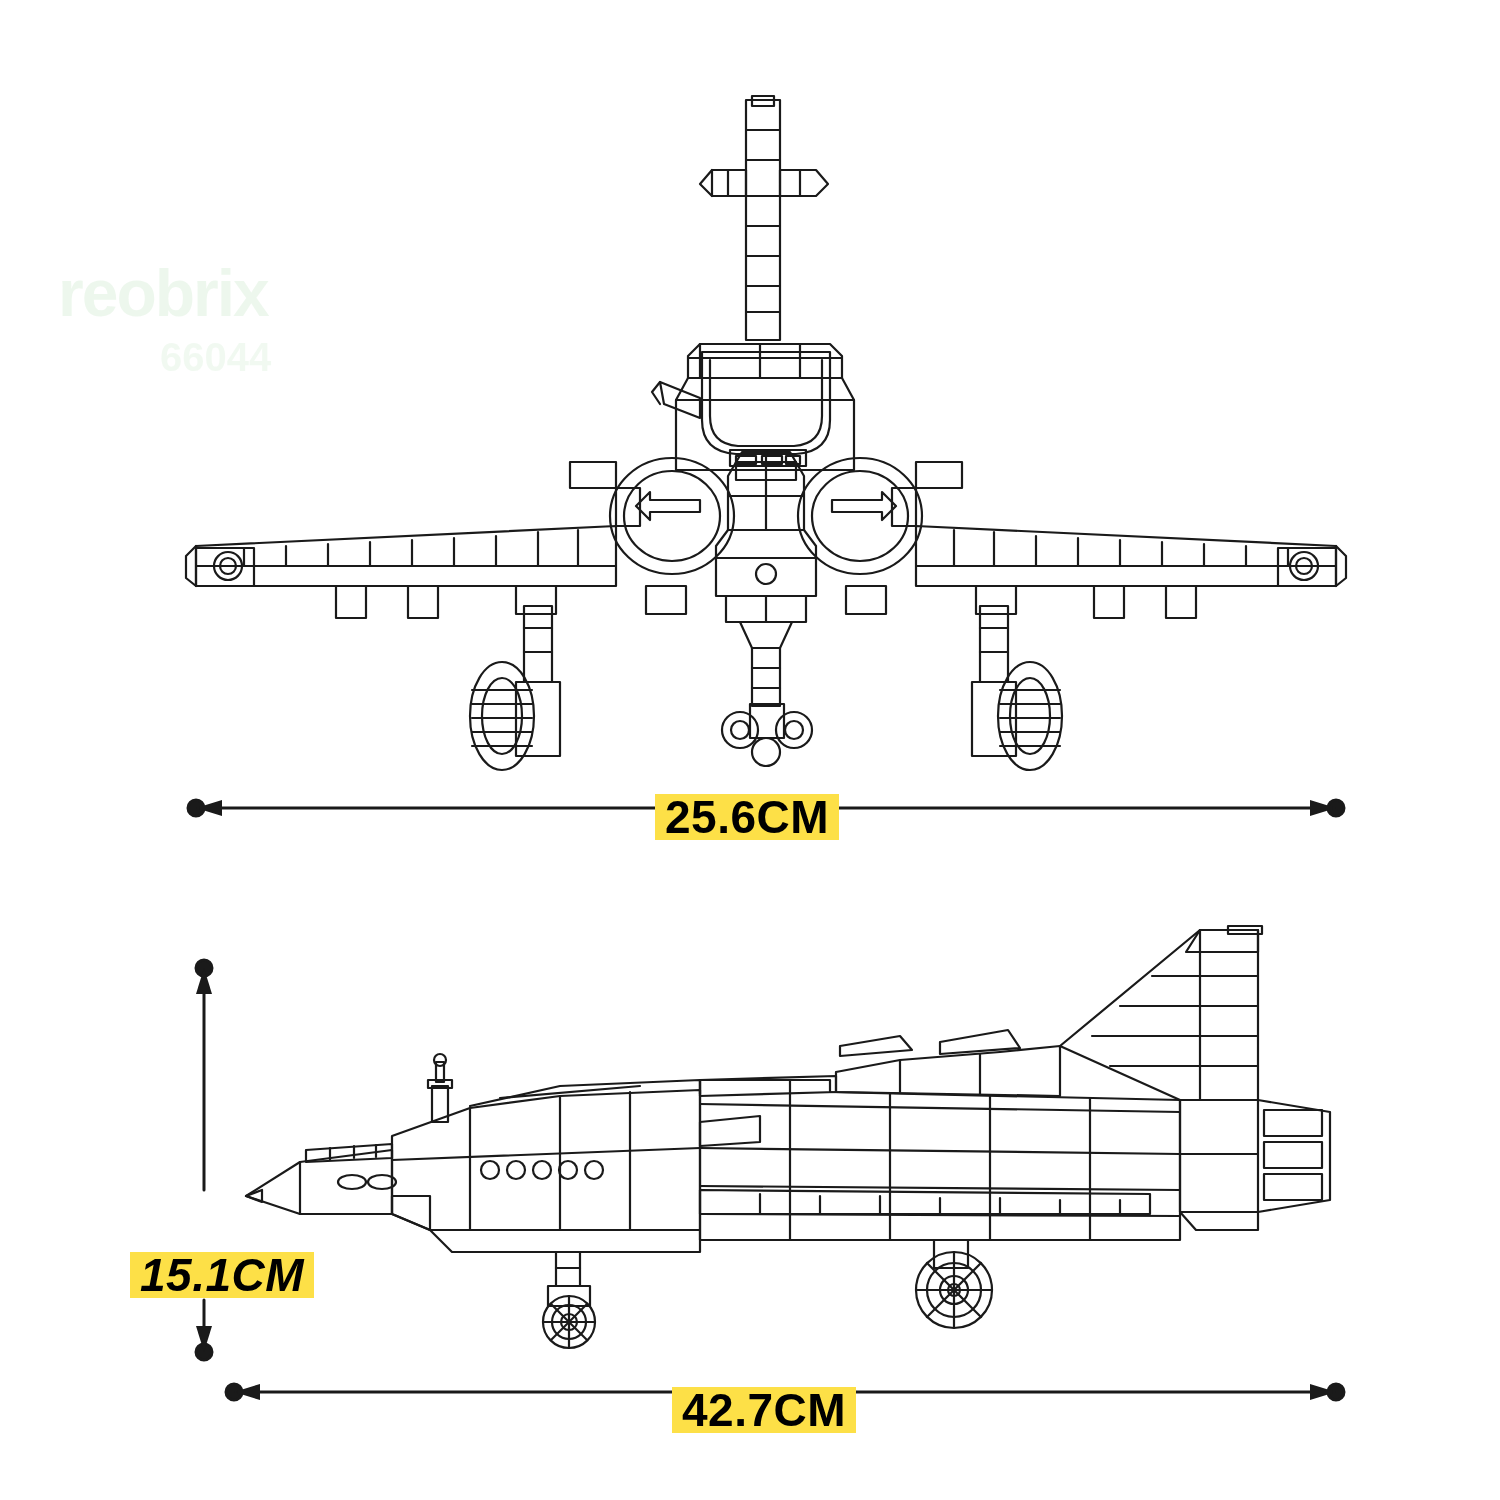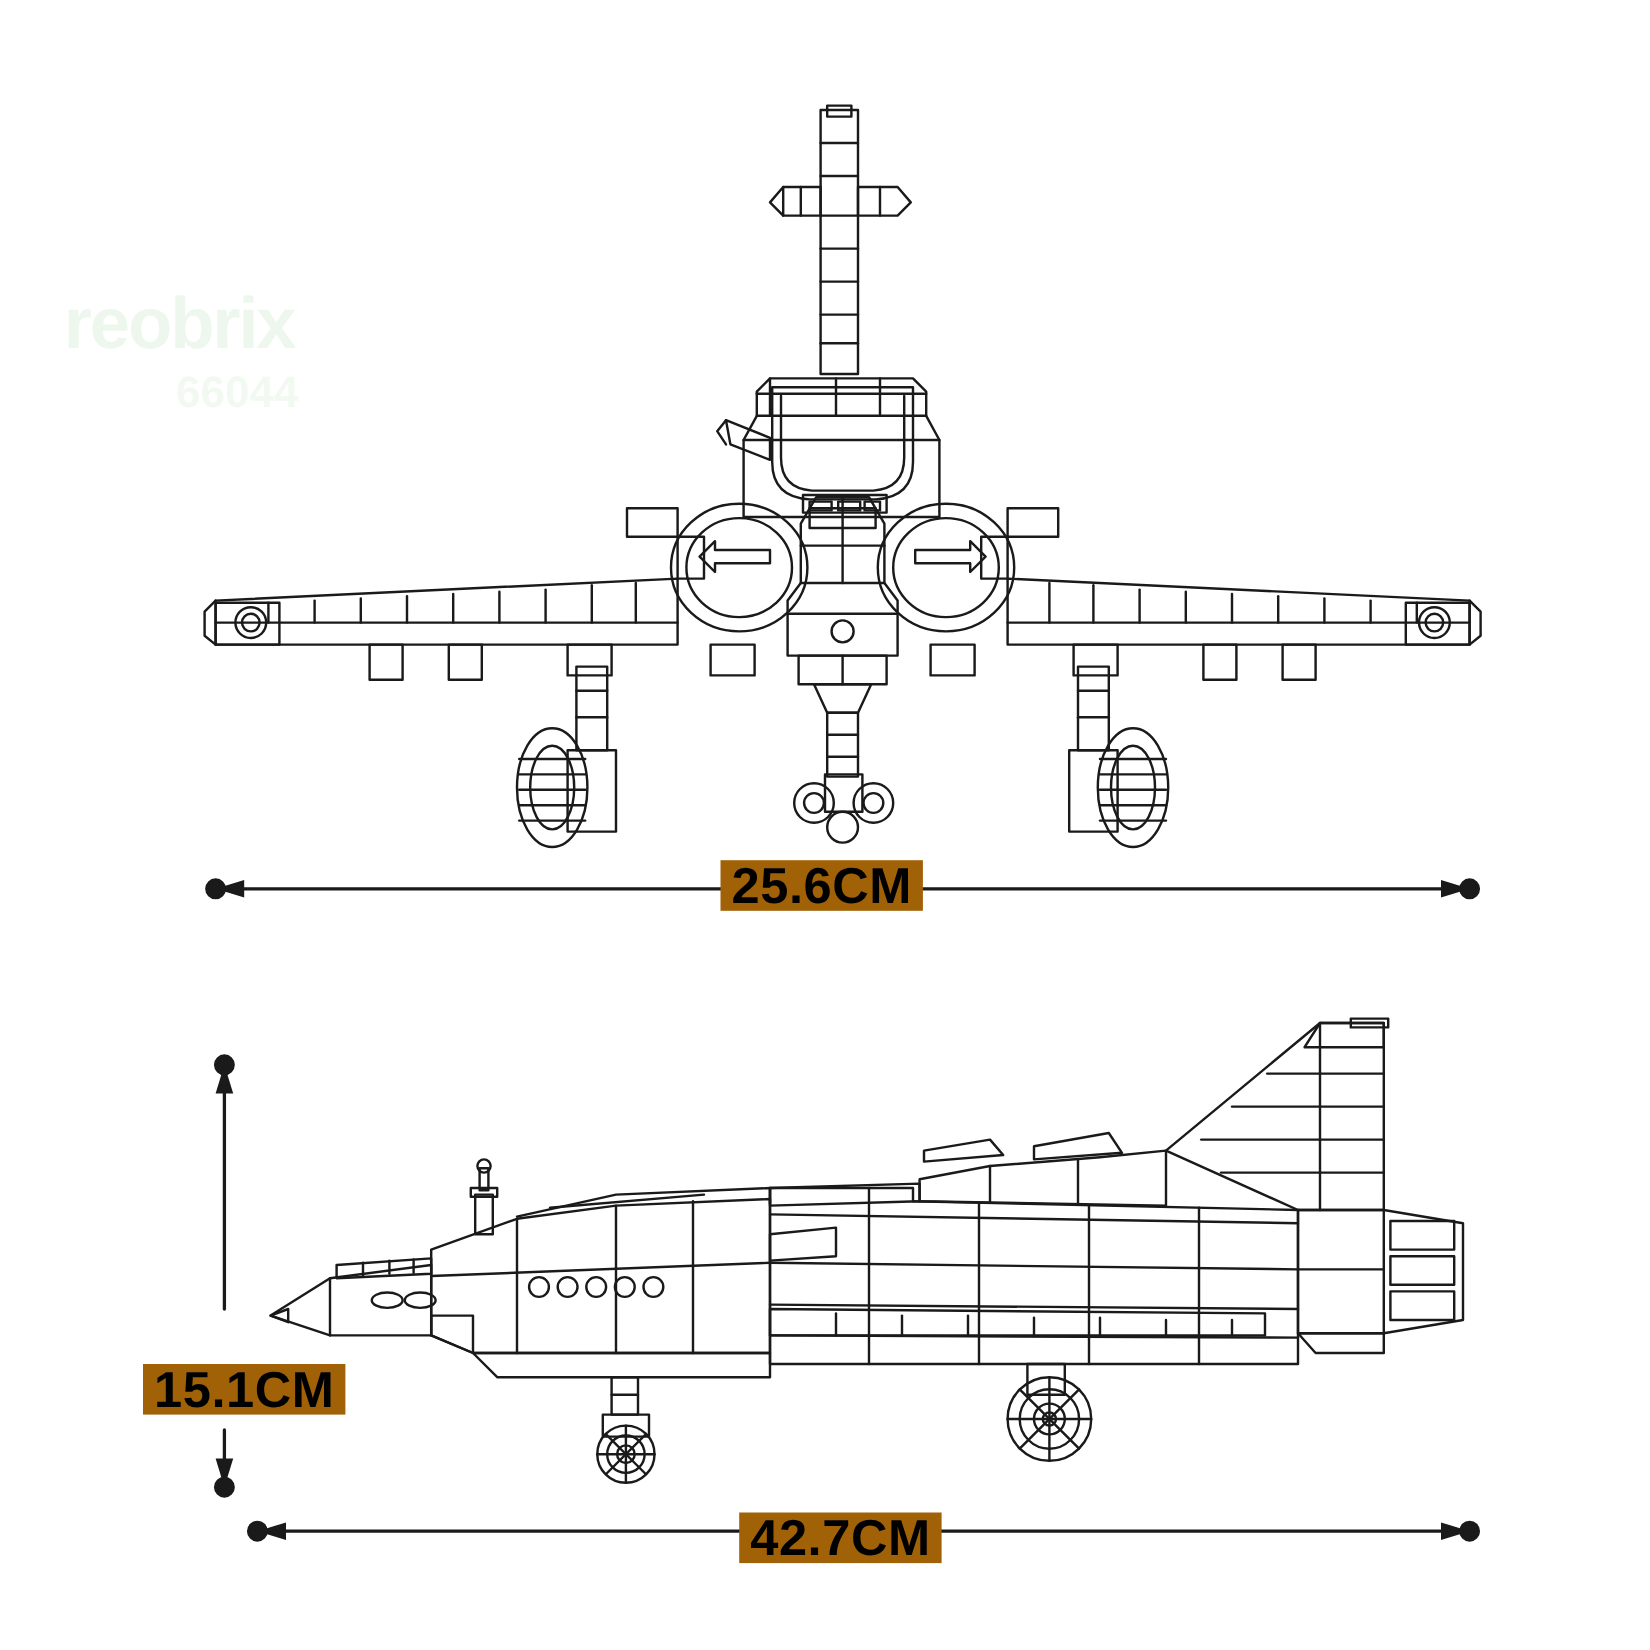--- a/index.html
+++ b/index.html
@@ -51,32 +51,34 @@
     position: absolute;
     left: 0; top: 0;
     width: 1500px;
     height: 1500px;
   }
   .lbl {
     position: absolute;
     font-weight: bold;
     font-size: 46px;
     letter-spacing: 0.5px;
-    background: #a16207;
+    background: #fde047;
     padding: 0 10px;
     line-height: 1;
+    margin-top: 12px;
   }
   #label-width-top {
     left: 655px;
     top: 782px;
   }
   #label-height-side {
     left: 130px;
     top: 1240px;
     font-size: 46px;
+    font-style: italic;
   }
   #label-width-side {
     left: 672px;
     top: 1375px;
     text-align: center;
   }
 </style>
 </head>
 <body>
 

